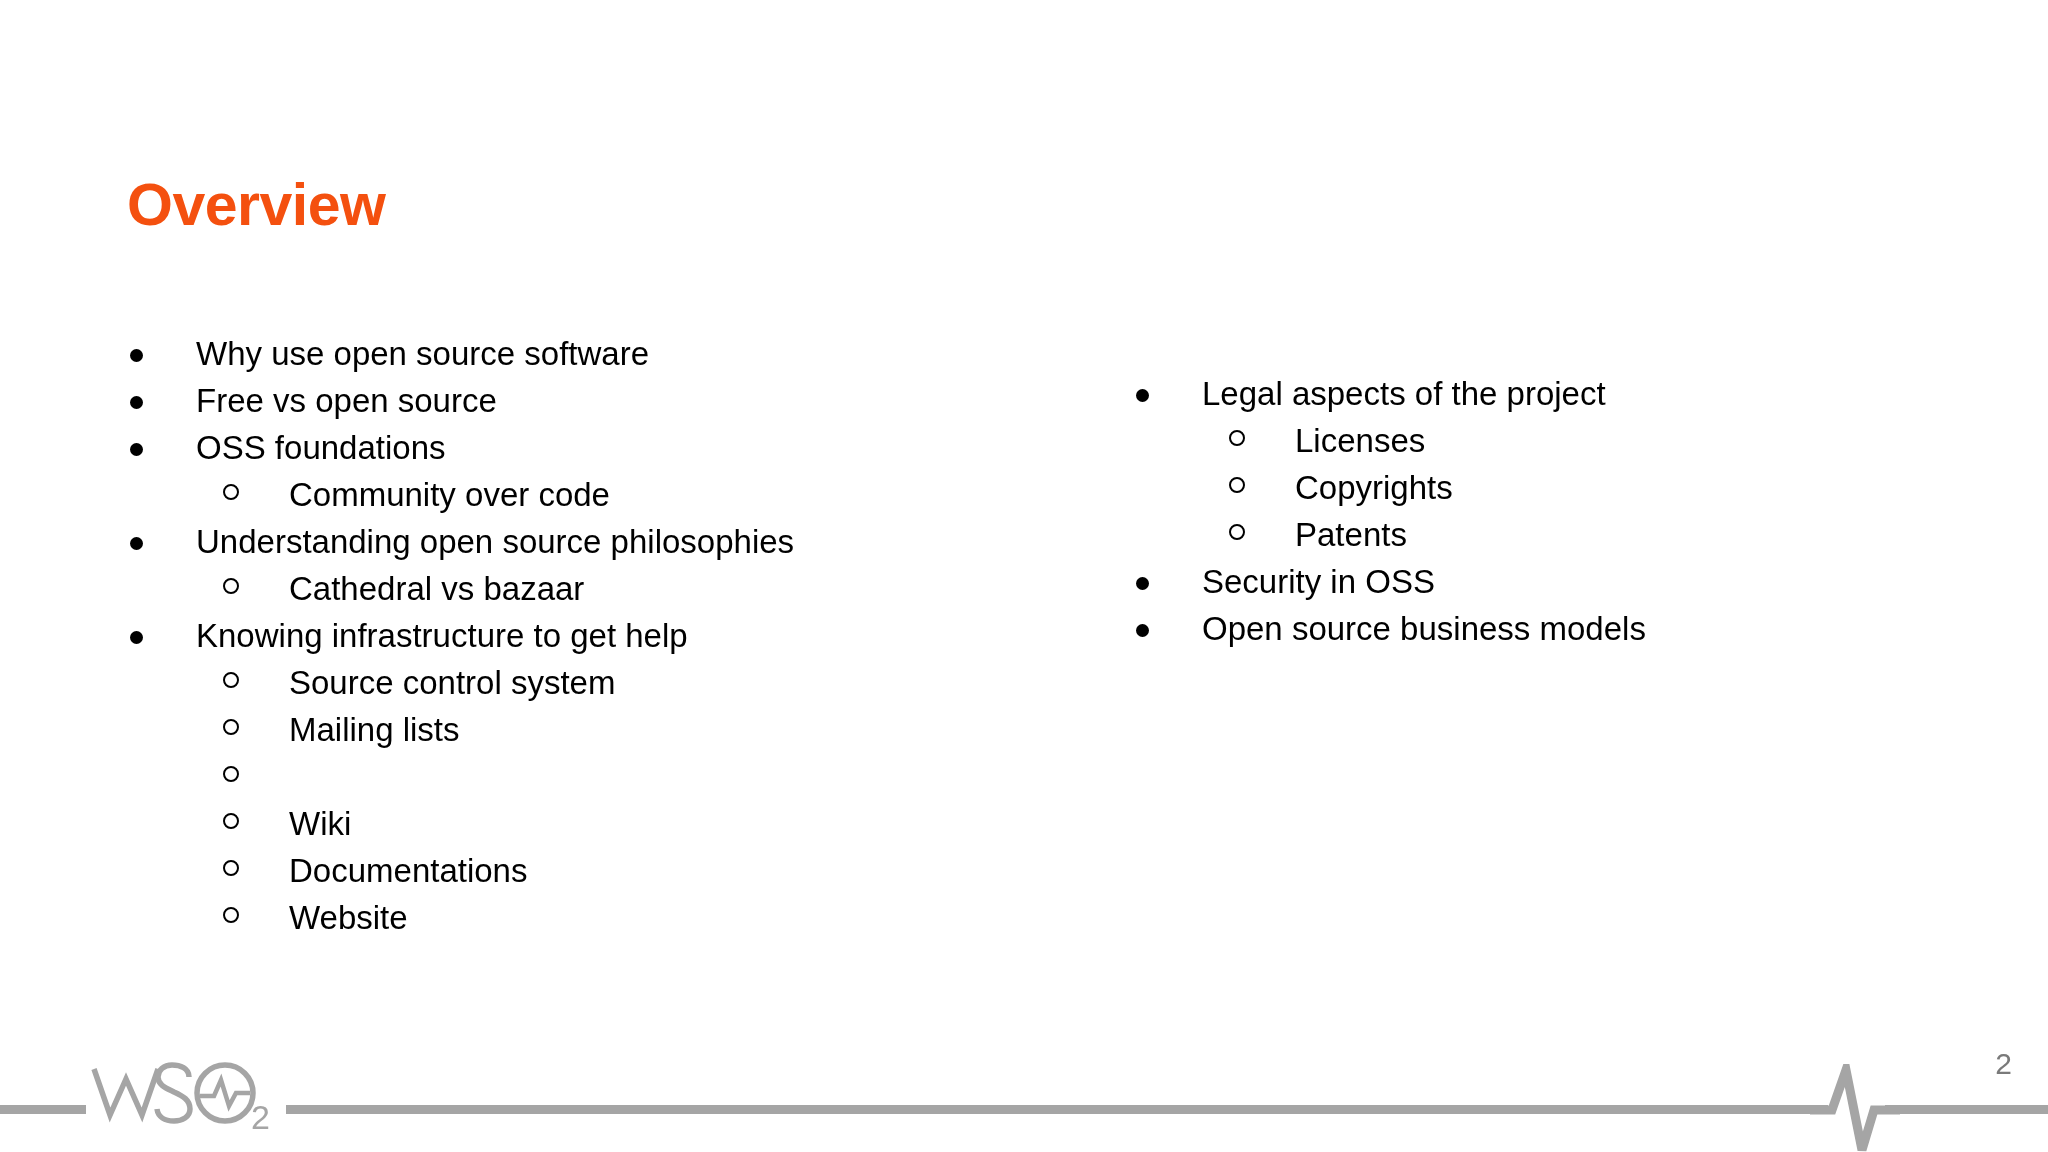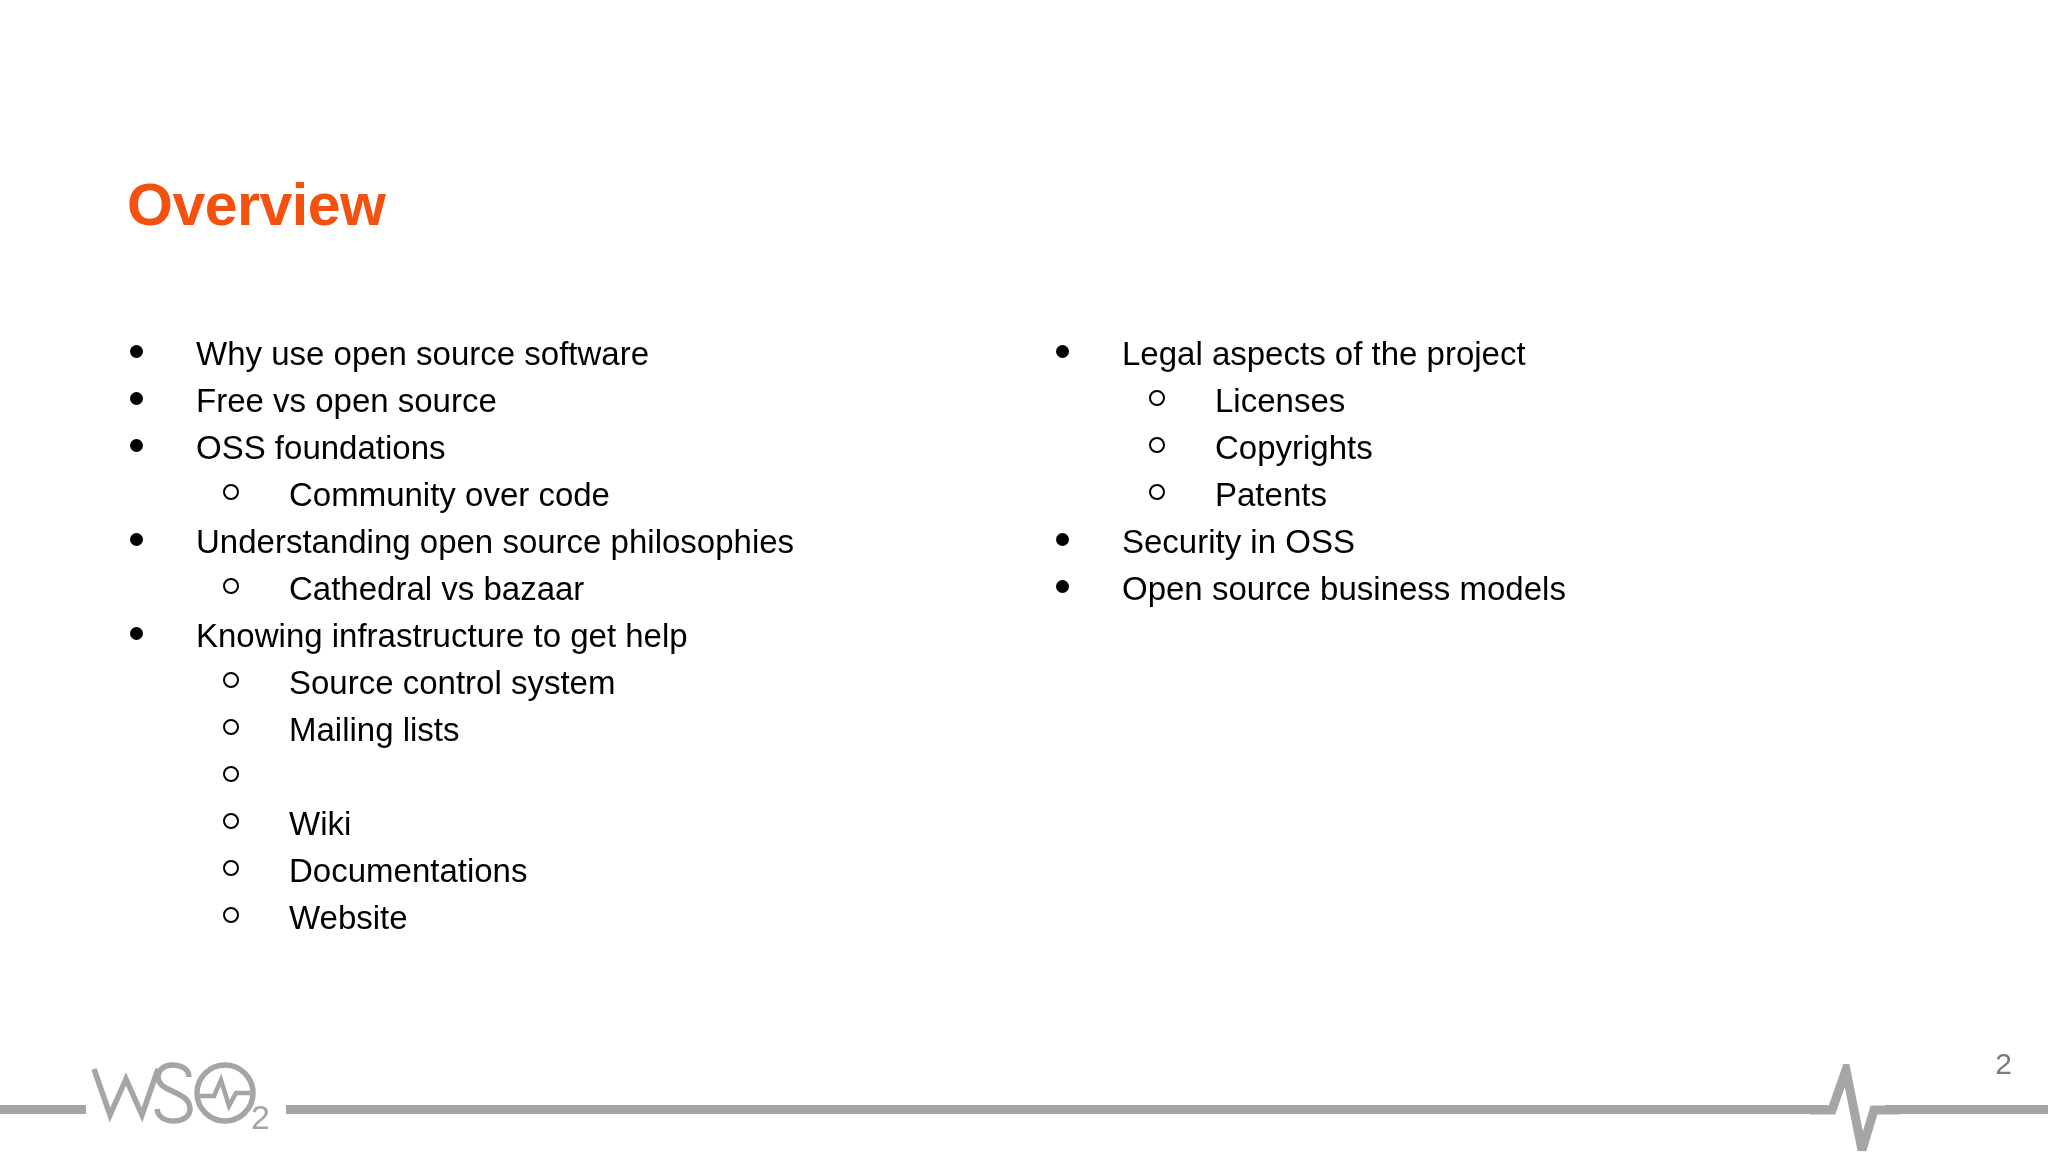--- a/index.html
+++ b/index.html
@@ -36,39 +36,39 @@
     left: 0;
     top: 330px;
     width: 2048px;
     height: 640px;
   }
   .column {
     position: absolute;
     top: 0;
   }
   .column-left  { left: 130px;  width: 830px; }
-  .column-right { left: 1056px; width: 830px; }
+  .column-right { left: 1136px; width: 830px; margin-top: 40px; }
 
   .bullet-list {
     list-style: none;
     margin: 0;
     padding: 0;
   }
   .bullet-item {
     position: relative;
     display: flex;
     align-items: baseline;
     height: 47px;
     color: #000000;
     font-size: 33px;
     line-height: 47px;
     white-space: nowrap;
   }
   
-  .lvl1 { padding-left: 0px; align-items: flex-end; }
+  .lvl1 { padding-left: 0px; }
   .lvl1 .marker {
     width: 66px;
     flex: 0 0 66px;
     font-size: 22px;
     line-height: 47px;
     color: #000000;
   }
   
   .lvl2 { padding-left: 93px; align-items: flex-end; }
   .lvl2 .marker {

